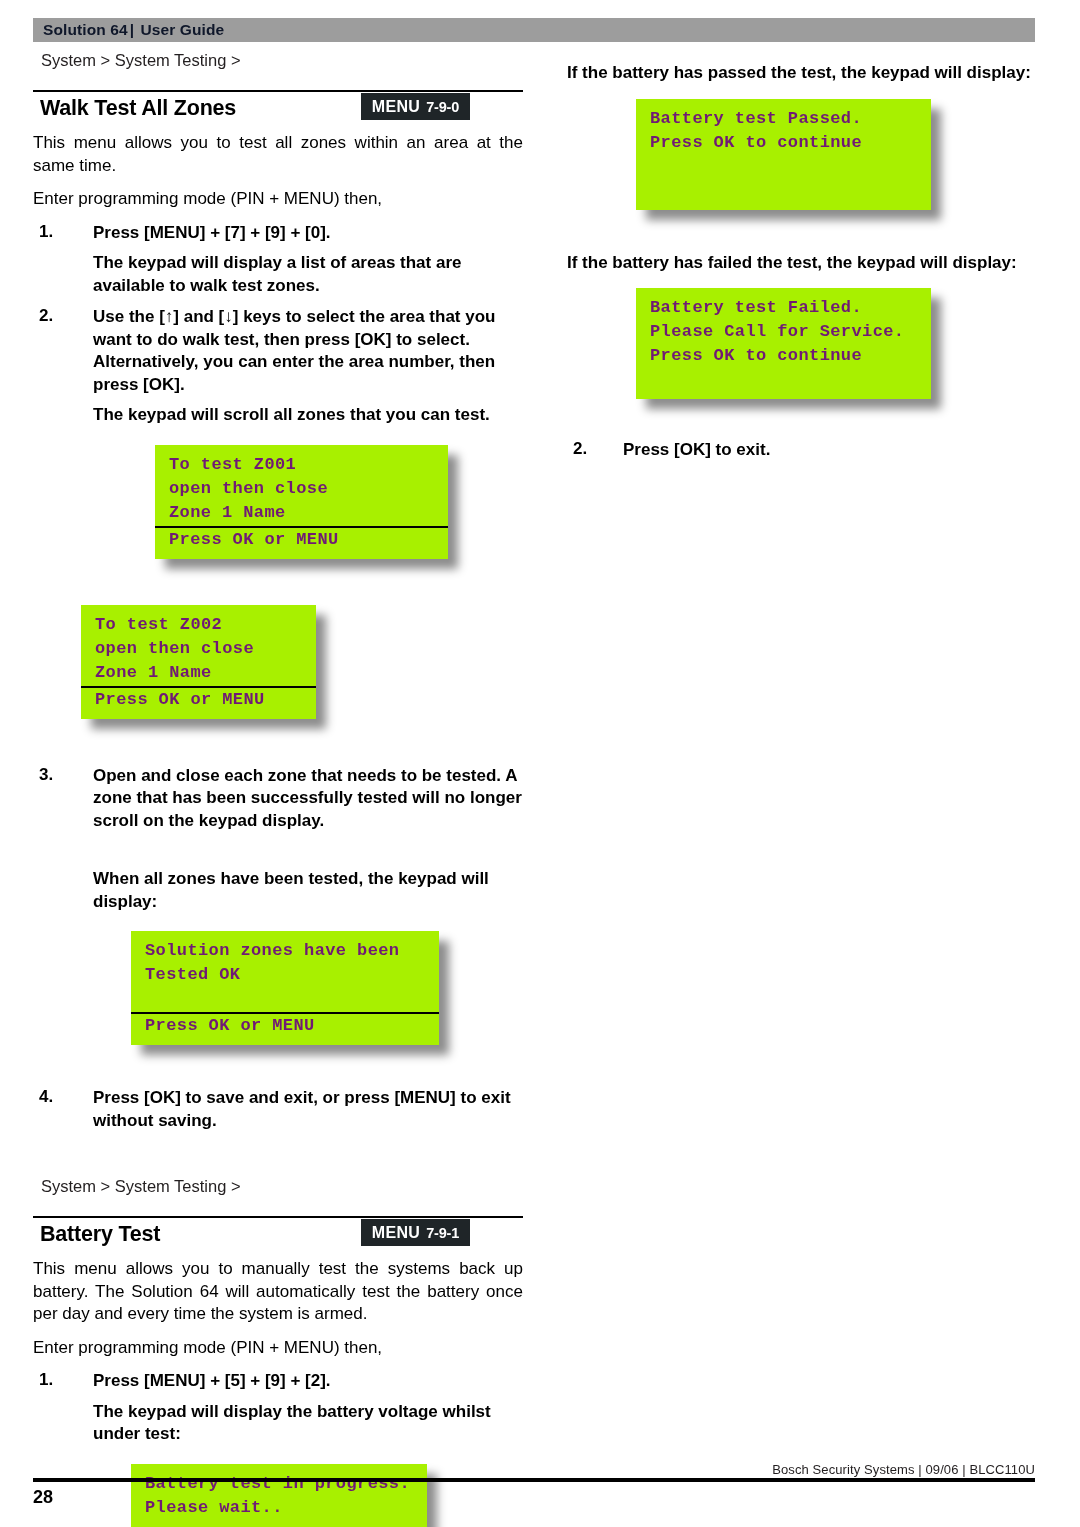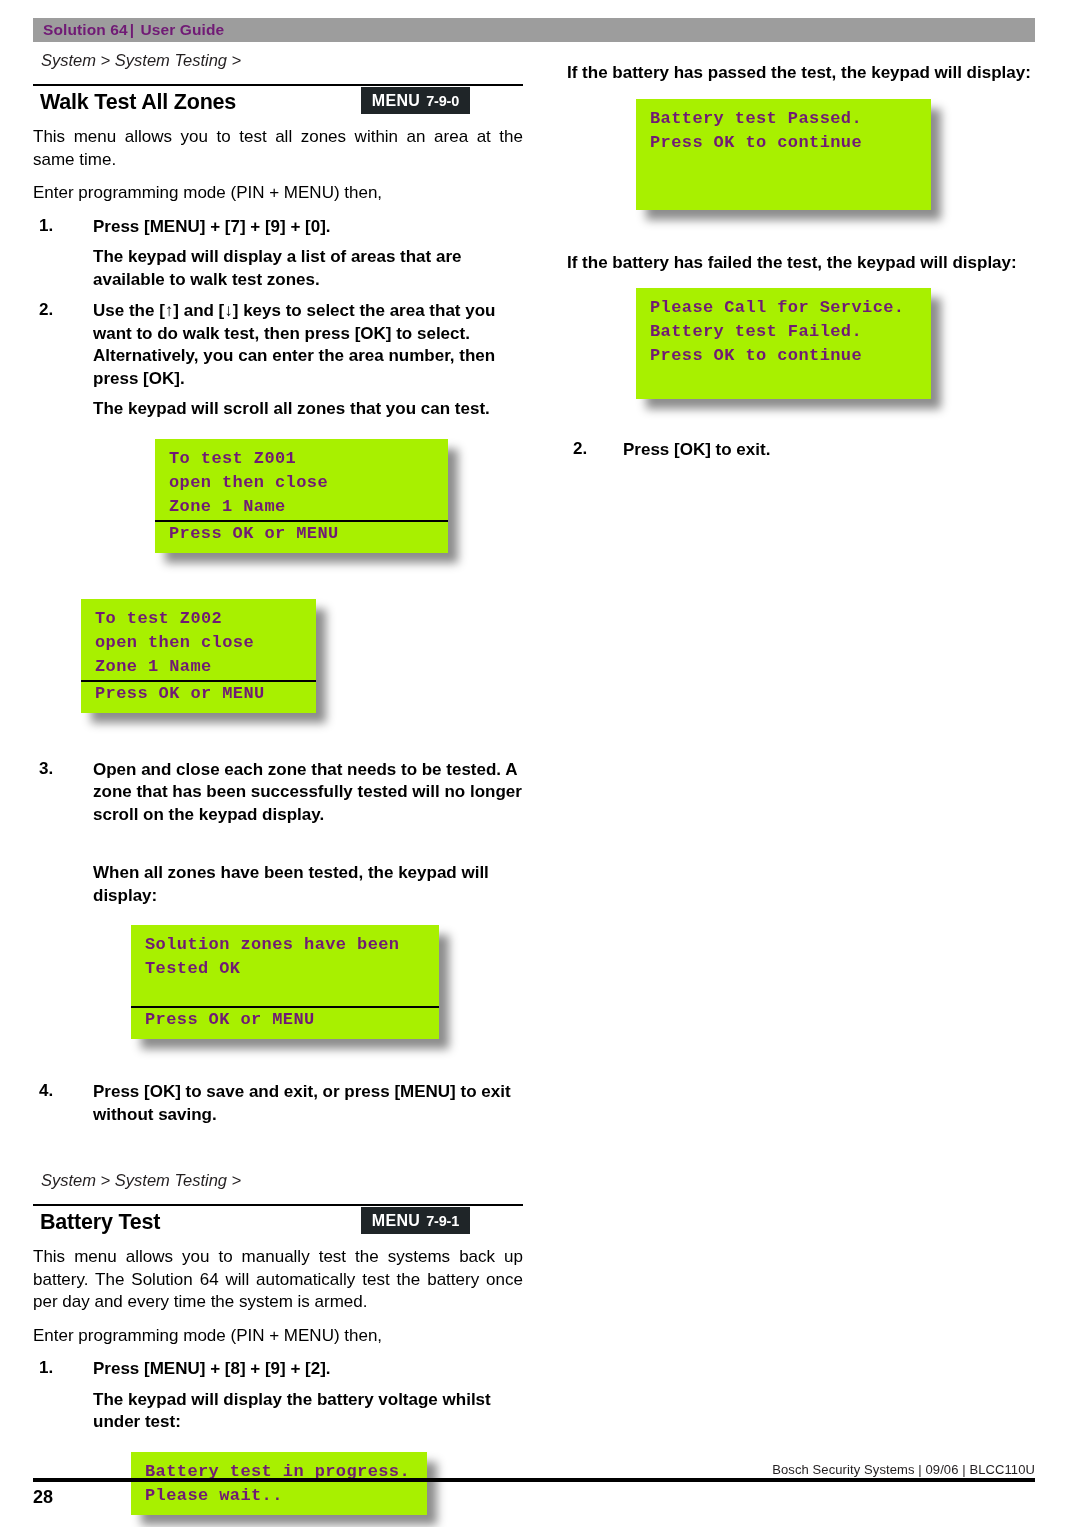--- a/index.html
+++ b/index.html
@@ -17,21 +17,21 @@
   }
 
   
   .runhead {
     position: absolute;
     left: 33px;
     top: 18px;
     width: 1002px;
     height: 24px;
     background: #9d9d9d;
-    color: #701a75;
+    color: #0f172a;
     font-size: 15.5px;
     font-weight: bold;
     letter-spacing: 0.1px;
     line-height: 24px;
     padding-left: 10px;
     box-sizing: border-box;
   }
   .runhead .sep {
     font-weight: bold;
     padding: 0 2px;
@@ -50,22 +50,21 @@
     top: 62px;
     width: 468px;
   }
 
   
   .breadcrumb {
     font-size: 16.5px;
     color: #231f20;
     line-height: 20px;
     padding-left: 8px;
-    padding-bottom: 14px;
-    font-style: italic;
+    padding-bottom: 20px;
   }
   .sec-head {
     position: relative;
     border-top: 2.2px solid #000000;
     height: 34px;
     margin-bottom: 6px;
   }
   .sec-title {
     position: absolute;
     left: 7px;
@@ -259,21 +258,21 @@
       <div class="menu-badge">
         <span class="mlabel">MENU</span><span class="mcode">7-9-1</span>
       </div>
     </div>
 
     <p class="body just">This menu allows you to manually test the systems back up battery.  The Solution 64 will automatically test the battery once per day and every time the system is armed.</p>
     <p class="body">Enter programming mode (PIN + MENU) then,</p>
 
     <div class="step">
       <span class="num">1.</span>
-      <span class="txt">Press [MENU] + [8] + [9] + [2].</span>
+      <span class="txt">Press [MENU] + [5] + [9] + [2].</span>
     </div>
     <div class="sub">The keypad will display the battery voltage whilst under test:</div>
 
     <div class="lcd-wrap" style="margin: 18px 0 0 98px; width: 296px;">
       <div class="lcd">
         <div class="line">Battery test in progress.</div>
         <div class="line">Please wait..</div>
 
       </div>
     </div>
@@ -290,22 +289,22 @@
       <div class="line">Press OK to continue</div>
       <div class="line blank"></div>
       <div class="line blank"></div>
     </div>
   </div>
 
   <div class="note" style="margin-top: 42px;">If the battery has failed the test, the keypad will display:</div>
 
   <div class="lcd-wrap" style="margin: 14px 0 0 69px; width: 295px;">
     <div class="lcd">
+      <div class="line">Battery test Failed.</div>
       <div class="line">Please Call for Service.</div>
-      <div class="line">Battery test Failed.</div>
       <div class="line">Press OK to continue</div>
       <div class="line blank"></div>
     </div>
   </div>
 
   <div class="step" style="margin-top: 40px; padding-left: 56px;">
     <span class="num">2.</span>
     <span class="txt">Press [OK] to exit.</span>
   </div>
 </div>

